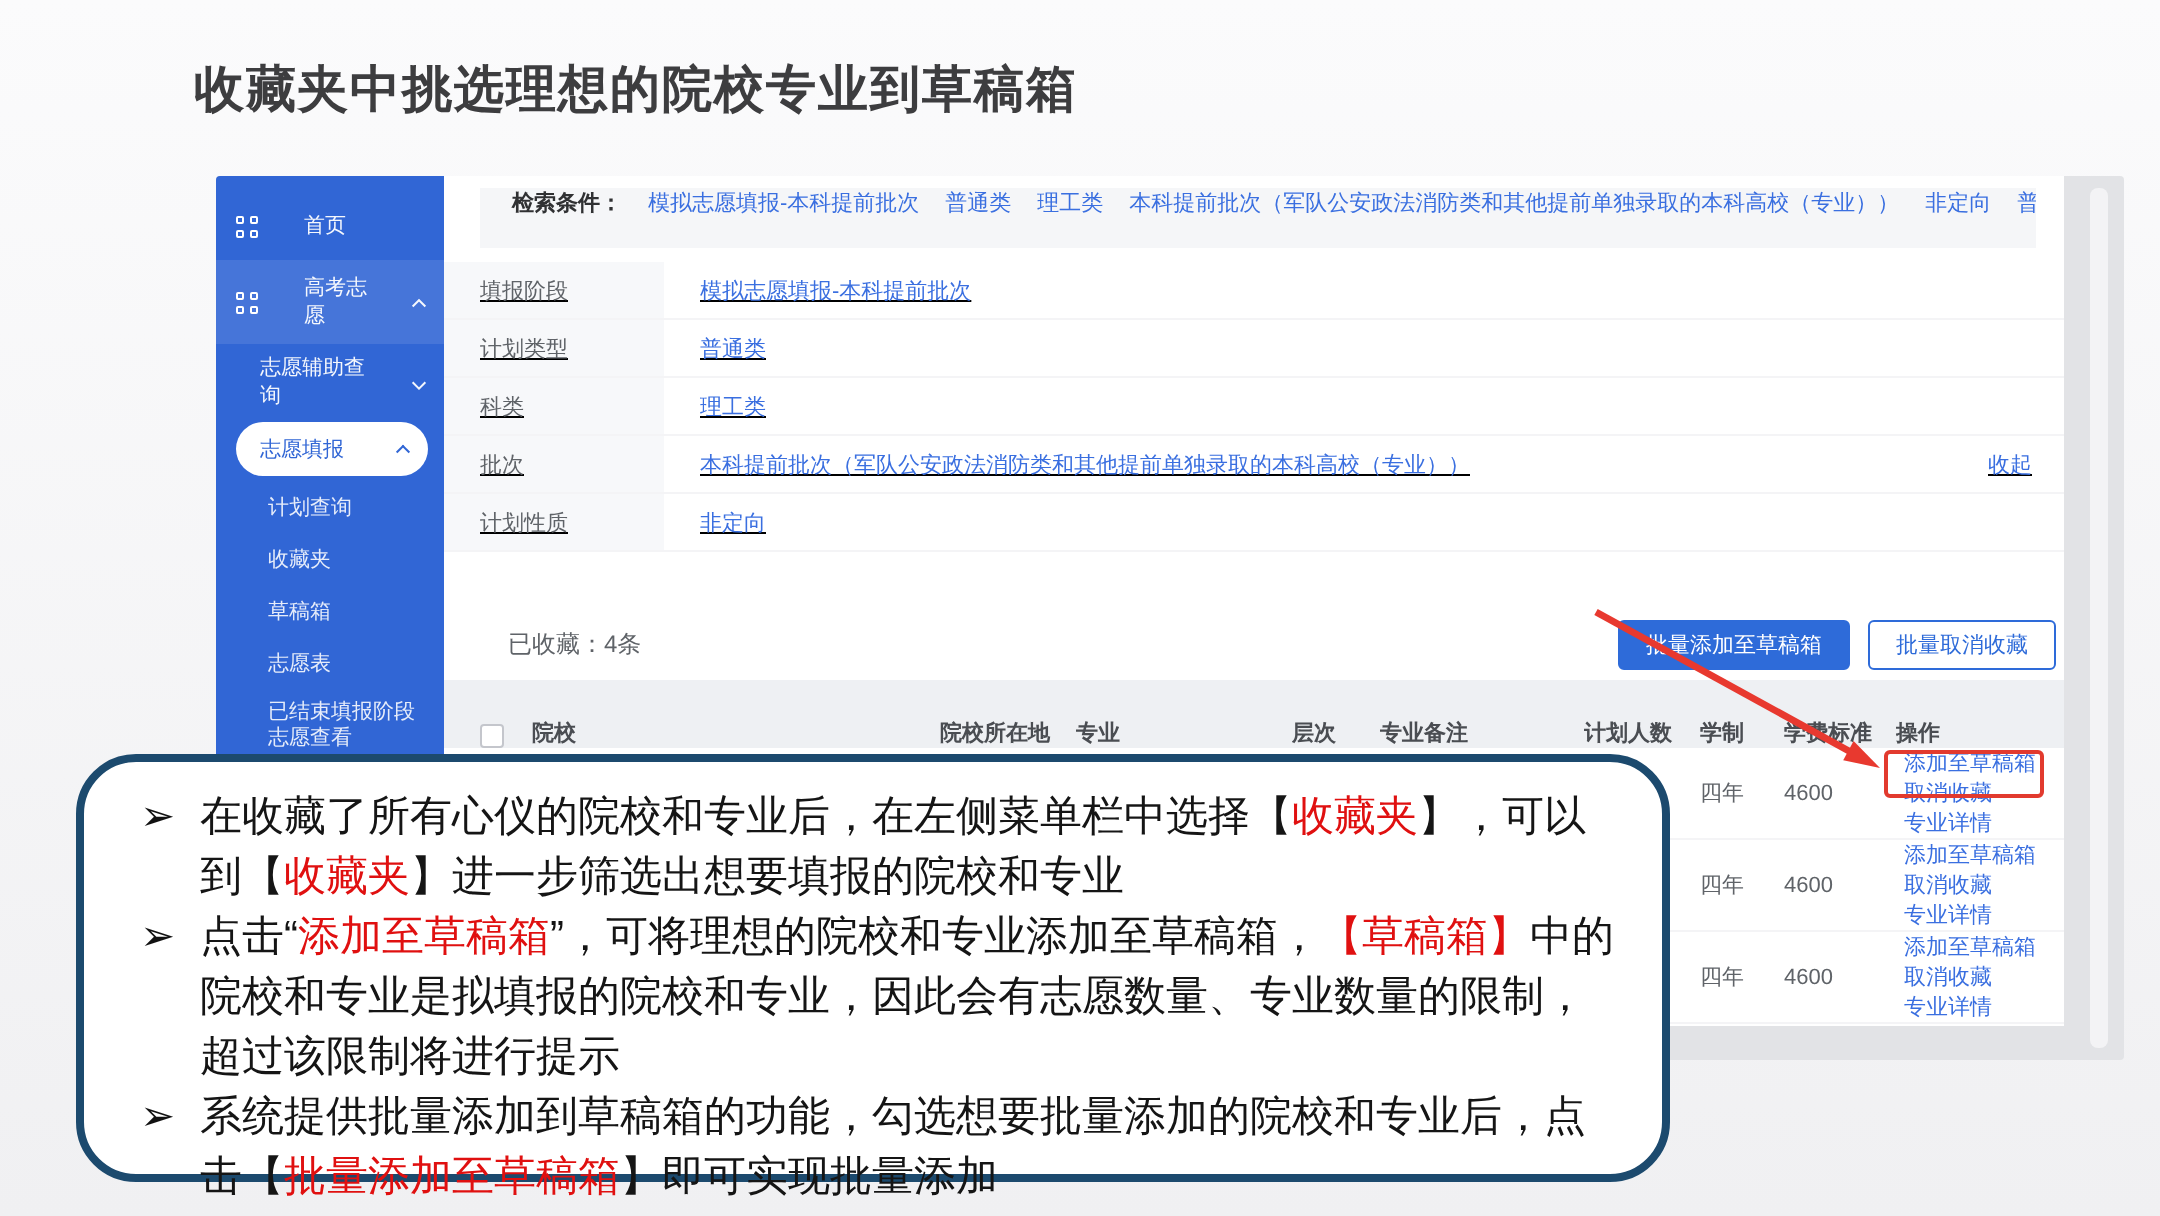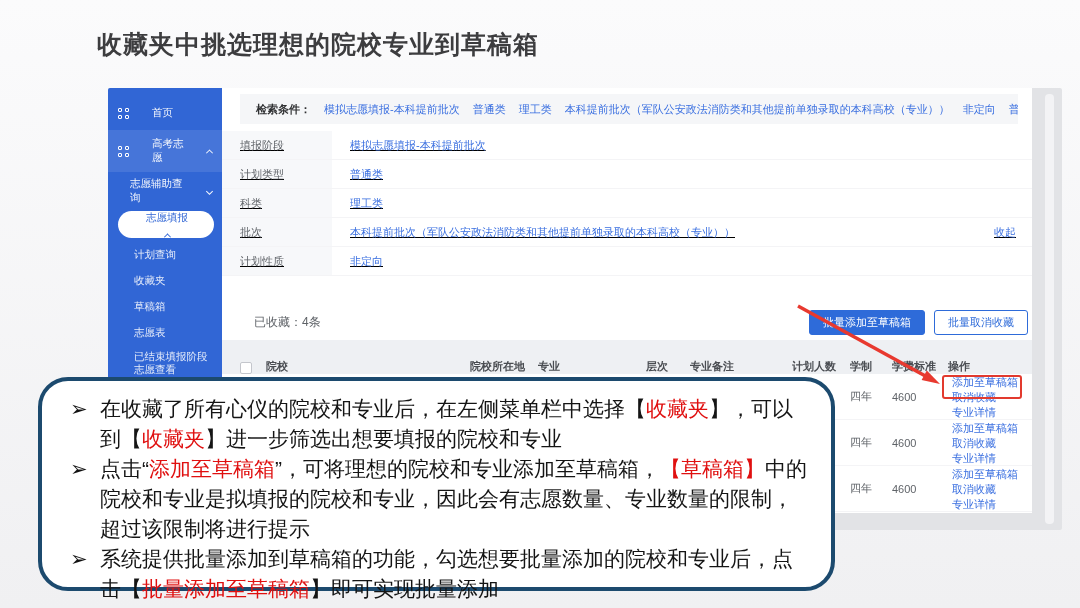--- a/index.html
+++ b/index.html
@@ -14,39 +14,39 @@
   .shot { position:absolute; left:108px; top:88px; width:954px; height:442px;
           background:#e2e3e6; overflow:hidden; border-radius:2px; }
   .sidebar { position:absolute; left:0; top:0; width:114px; height:100%;
              background:#3166d5; color:#fff; padding-top:8px; font-size:10.5px; }
   .sb-row { display:flex; align-items:center; gap:23px; padding:0 10px; cursor:pointer;
             color:rgba(255,255,255,.95); }
   .sb-root { height:34px; }
   .sb-root-open { height:42px; background:rgba(255,255,255,.10); }
   .sb-sub { height:30px; padding-left:22px; margin-top:4px; }
   .sb-pill { height:27px; background:#fff; color:#3166d5; border-radius:14px;
-             margin:5px 8px 2px 10px; padding:0 10px 0 12px; display:flex; align-items:center; gap:6px;flex-direction:column; }
+             margin:5px 8px 2px 10px; padding:0 10px 0 12px; display:flex; align-items:center; gap:6px; }
   .sb-leaf { min-height:26px; padding:6px 8px 4px 26px; line-height:13px;
              color:rgba(255,255,255,.88); display:flex; align-items:center; }
   .sb-label { flex:1; }
   .grid-icon { width:11px; height:11px; flex:0 0 11px; position:relative; }
   .grid-icon i { position:absolute; width:4px; height:4px; border:1px solid #fff; border-radius:1px; }
   .grid-icon i:nth-child(1){left:0;top:0} .grid-icon i:nth-child(2){right:0;top:0}
   .grid-icon i:nth-child(3){left:0;bottom:0} .grid-icon i:nth-child(4){right:0;bottom:0}
   .chev { width:5px; height:5px; border-right:1.4px solid currentColor; border-bottom:1.4px solid currentColor;
           flex:0 0 5px; }
   .chev.up { transform:rotate(-135deg) translate(-1px,-1px); }
   .chev.down { transform:rotate(45deg); }
 
   .content { position:absolute; left:114px; top:0; width:810px; height:425px; background:#fff; }
   .scrollbar { position:absolute; right:8px; top:6px; width:9px; height:430px;
                background:#f3f3f5; border-radius:4px; }
 
   .fbar { position:absolute; left:18px; top:6px; width:778px; height:30px; background:#f5f6f8;
-          display:flex; align-items:center; gap:13px; padding:0 16px; font-size:11px; white-space:nowrap; overflow:hidden; }
+          display:flex; gap:13px; padding:0 16px; font-size:11px; white-space:nowrap; overflow:hidden; }
   .fbar-label { font-weight:700; color:#303133; flex:0 0 auto; }
   .fbar-val { color:#3a6fe0; flex:0 0 auto; }
   .fbar-spacer { flex:1; }
   .link { color:#3a6fe0; cursor:pointer; }
 
   .filters { position:absolute; left:0; top:43px; width:810px; }
   .frow { display:flex; height:29px; border-bottom:1px solid #f4f4f6;text-decoration:underline; }
   .flabel { width:110px; background:#f7f8fa; color:#5f6368; font-size:11px;
             display:flex; align-items:center; padding-left:18px; }
   .fvalue { flex:1; color:#3a6fe0; font-size:11px; display:flex; align-items:center;

